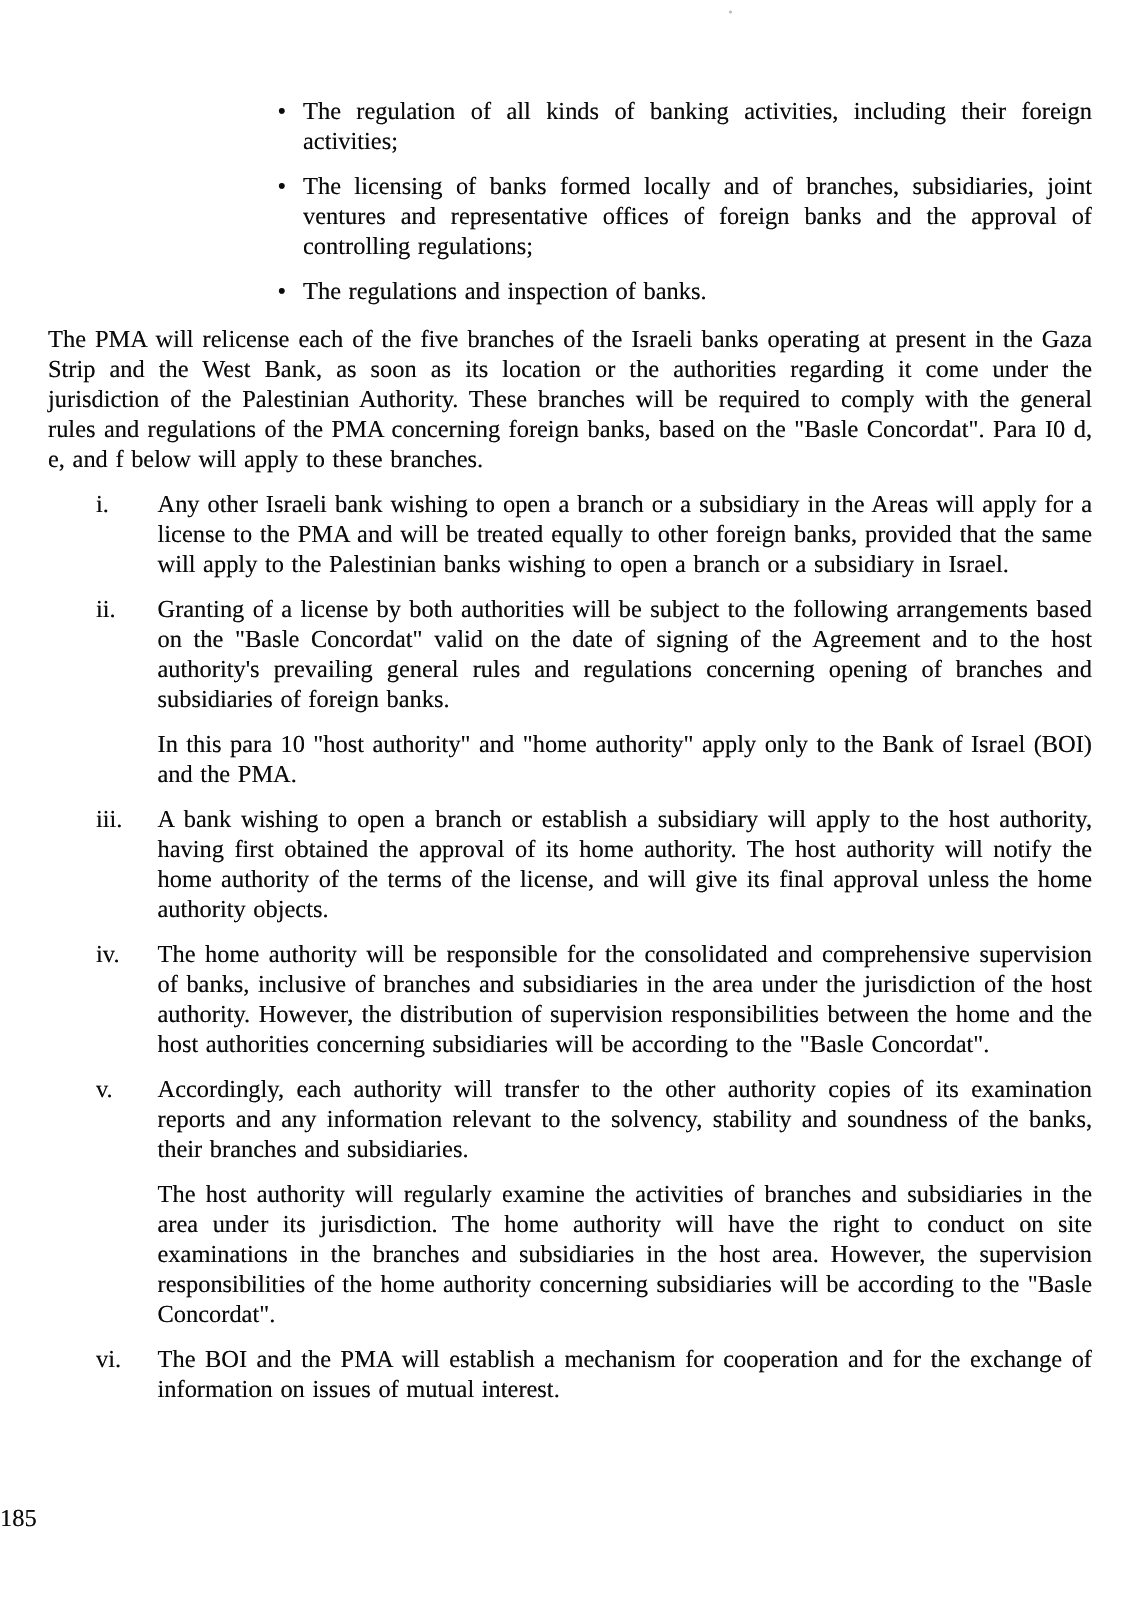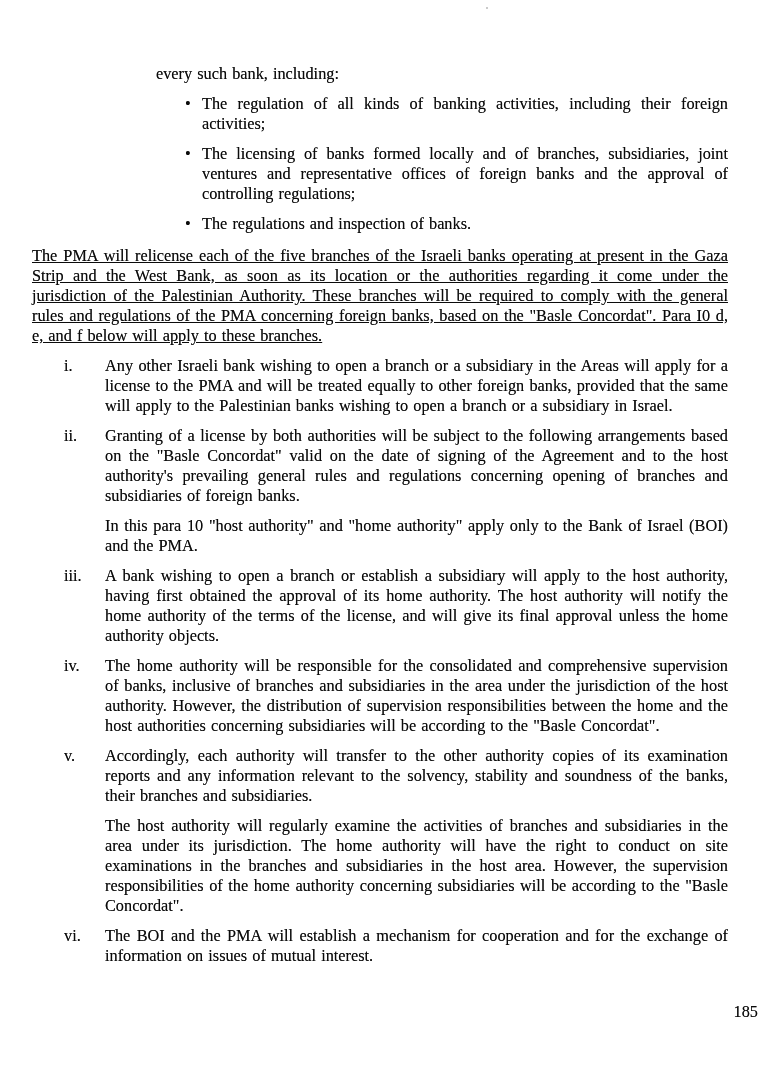--- a/index.html
+++ b/index.html
@@ -40,21 +40,20 @@
     position: relative;
     padding-left: 17px;
     margin: 0 0 10px 0;
   }
   .bullet-marker {
     position: absolute;
     left: 0; top: 0;
   }
   .main-para {
     margin: 12px 0 10px 0;
-    text-decoration: underline;
   }
   .roman-list {
     margin: 0;
     padding: 0;
     list-style: none;
   }
   .roman-item {
     position: relative;
     margin: 0 0 10px 57px;
   }
@@ -66,32 +65,31 @@
   }
   .roman-item p {
     margin: 0 0 10px 16px;
   }
   .roman-item p:last-child { margin-bottom: 0; }
   .page-number {
     position: absolute;
     top: 1002px;
     left: 0;
     width: 100%;
-    text-align: right;
+    text-align: left;
     word-spacing: 0;
   }
 </style>
 </head>
 <body>
 
 <div class="page">
 
   <div class="artifact-dot"></div>
 
-  <div class="intro-line">every such bank, including:</div>
 
   <ul class="bullet-list">
     <li class="bullet-item">
       <span class="bullet-marker">•</span>
       <span>The regulation of all kinds of banking activities, including their foreign activities;</span>
     </li>
     <li class="bullet-item">
       <span class="bullet-marker">•</span>
       <span>The licensing of banks formed locally and of branches, subsidiaries, joint ventures and representative offices of foreign banks and the approval of controlling regulations;</span>
     </li>

